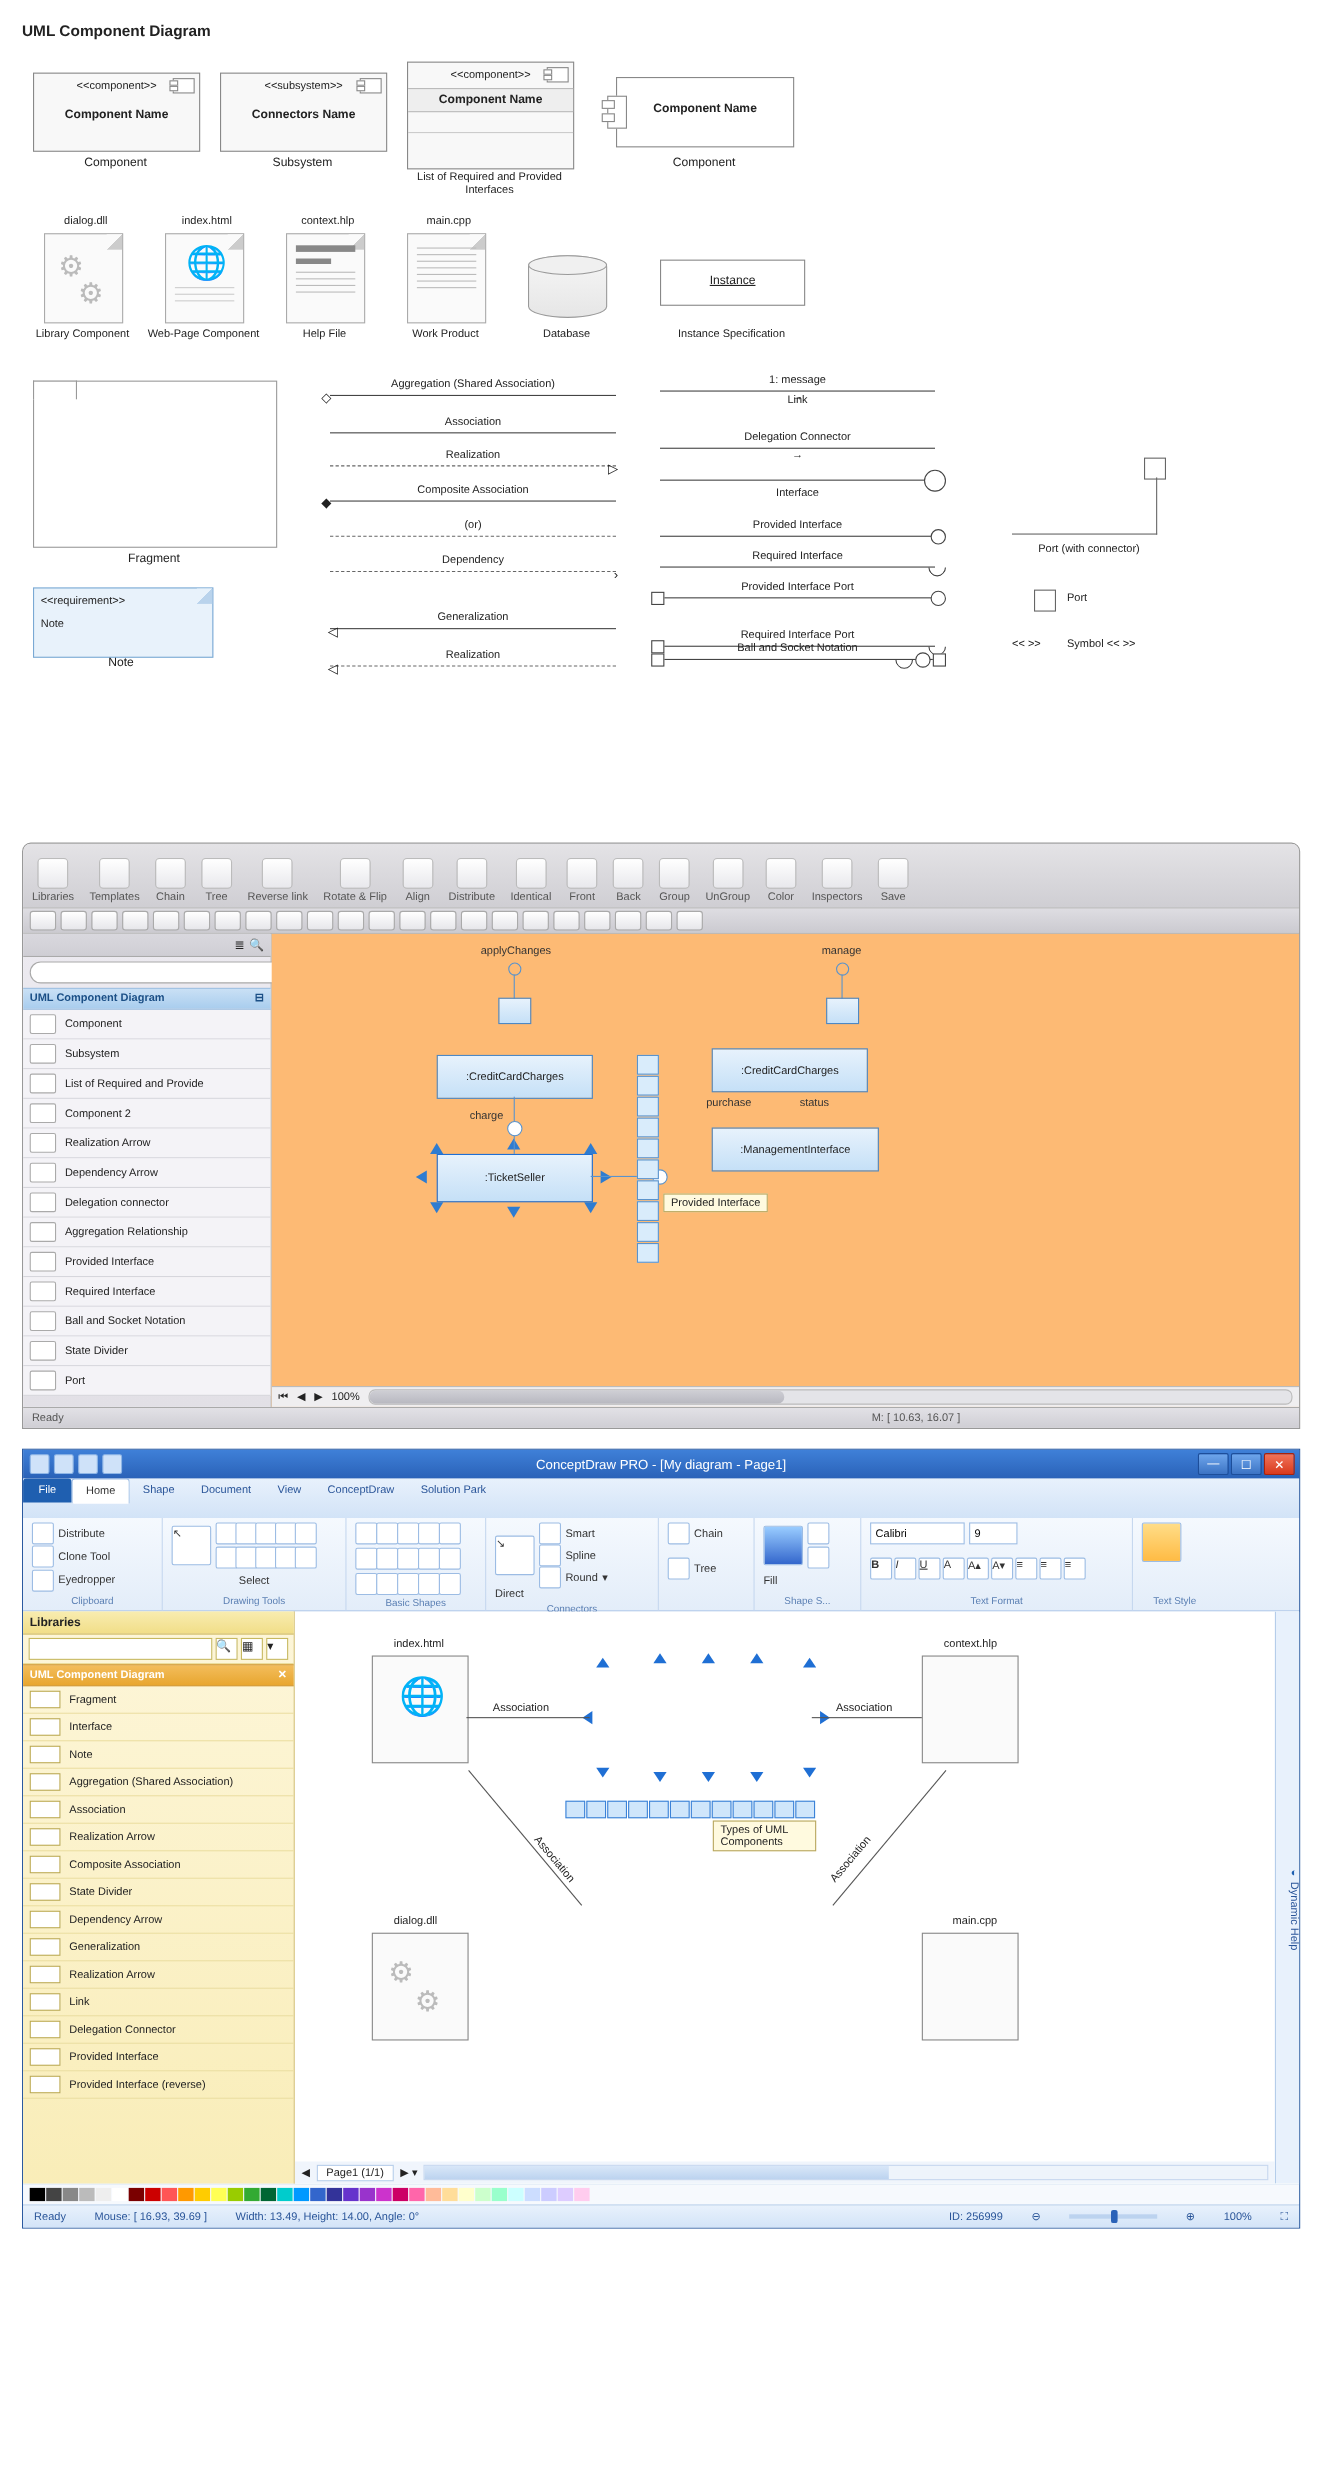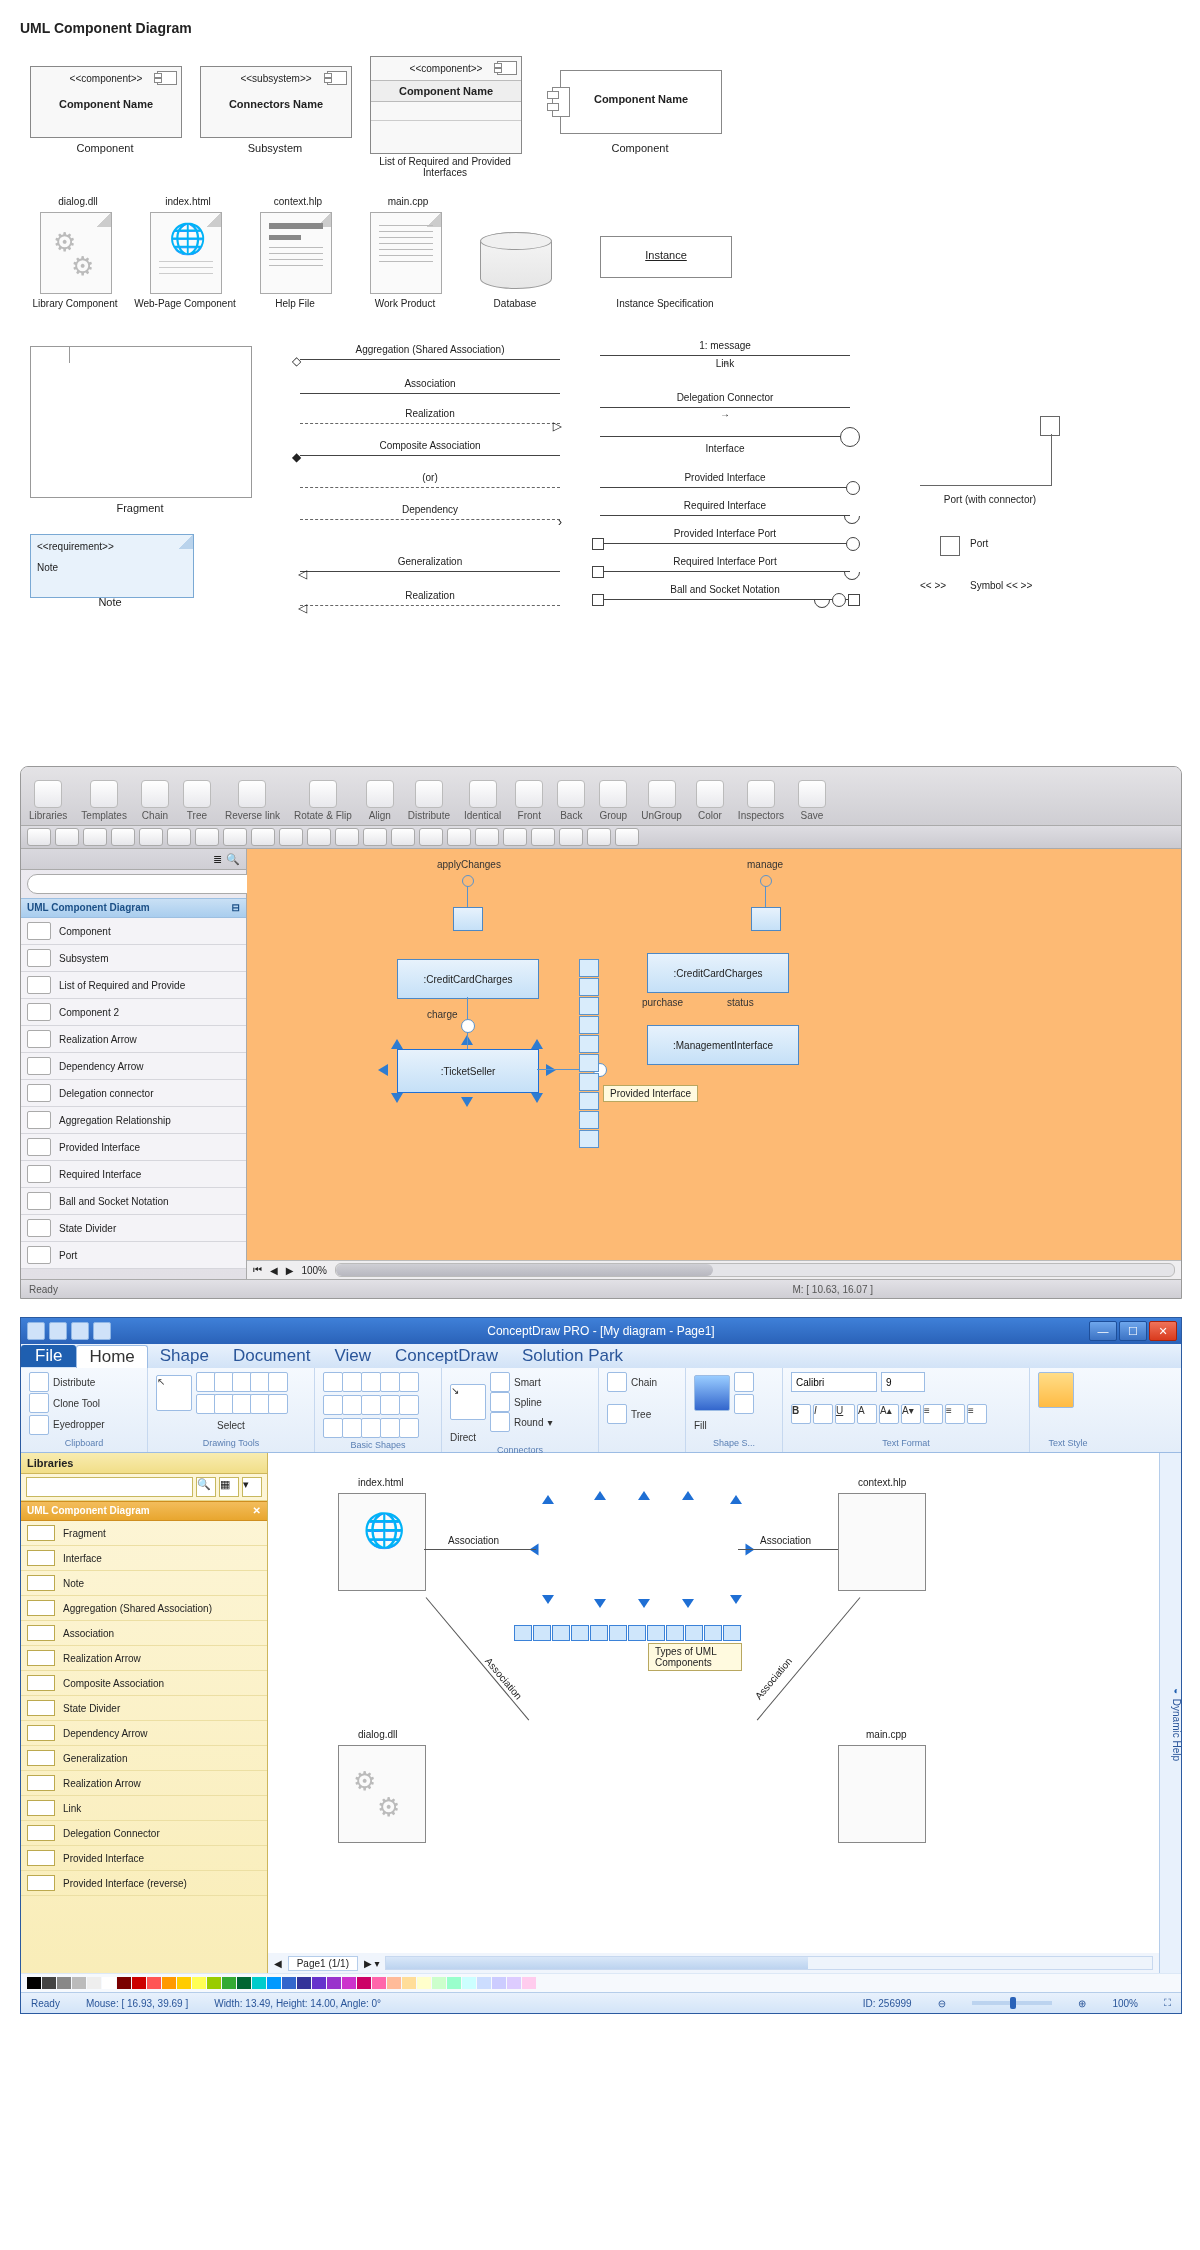--- a/index.html
+++ b/index.html
@@ -67,21 +67,21 @@
 .mac-scroll .track{flex:1;height:12px;border:1px solid #bbb;border-radius:6px;background:#e4e4e8;position:relative}
 .mac-scroll .thumb{position:absolute;left:0;top:0;bottom:0;width:45%;border-radius:6px;background:linear-gradient(#cfcfd5,#b8b8c0)}
 
 .winwin{width:1160px;margin-top:18px;border:1px solid #2b5aa0;background:#fff}
 .win-frame{background:linear-gradient(#3f80d8,#2a62b8);height:26px;display:flex;align-items:center;justify-content:center;color:#fff;font-size:12px;position:relative}
 .win-frame .btns{position:absolute;right:4px;top:3px;display:flex;gap:2px}
 .win-frame .btns span{width:26px;height:18px;background:linear-gradient(#6ea6ec,#3c73c4);border:1px solid #1d4e9a;border-radius:2px;display:flex;align-items:center;justify-content:center;color:#fff;font-size:11px}
 .win-frame .btns span.cl{background:linear-gradient(#f0735a,#d93a1d);border-color:#a9220a}
 .win-qat{position:absolute;left:6px;top:4px;display:flex;gap:4px;align-items:center}
 .win-qat .q{width:16px;height:16px;background:#cfe2f9;border:1px solid #8fb6e6;border-radius:2px}
-.ribbon-tabs{height:24px;background:linear-gradient(#e8f1fc,#d2e3f7);display:flex;align-items:center;font-size:17px}
+.ribbon-tabs{height:36px;background:linear-gradient(#e8f1fc,#d2e3f7);display:flex;align-items:flex-start;font-size:10px}
 .ribbon-tabs .file{background:#1f5fb0;color:#fff;height:22px;line-height:22px;padding:0 14px;border-radius:3px 3px 0 0}
 .ribbon-tabs .tab{padding:0 12px;height:22px;line-height:22px;color:#2a5599}
 .ribbon-tabs .tab.active{background:#fff;border:1px solid #9cbce4;border-bottom:none;border-radius:3px 3px 0 0;color:#333}
 .ribbon{height:84px;background:linear-gradient(#f5f9fe,#e3edf9);border-bottom:1px solid #9cbce4;display:flex}
 .rgrp{border-right:1px solid #c6d8ef;padding:4px 8px;display:flex;flex-direction:column;justify-content:space-between;font-size:9px;color:#3a6aa8}
 .rgrp .row{display:flex;gap:4px;align-items:center;font-size:10px;color:#333}
 .rgrp .ic{width:18px;height:18px;border:1px solid #9cbce4;background:#fff;border-radius:2px}
 .rgrp .big{width:34px;height:34px}
 .rgrp .cap{text-align:center;font-size:9px;color:#5a7fb3;margin-top:2px}
 .font-sel{border:1px solid #9cbce4;background:#fff;height:18px;font-size:10px;padding:0 4px;width:76px}
@@ -243,21 +243,21 @@
   <div class="conn2" style="top:416px"><span>Provided Interface</span><div class="line">
           <span class="oc"></span>
         </div></div>
   <div class="conn2" style="top:444px"><span>Required Interface</span><div class="line">
           <span class="hc"></span>
         </div></div>
   <div class="conn2" style="top:472px"><span>Provided Interface Port</span><div class="line">
           <span class="sq"></span>
           <span class="oc"></span>
         </div></div>
-  <div class="conn2" style="top:500px"><span>Required Interface Port</span><div class="line">
+  <div class="conn2" style="top:516px"><span>Required Interface Port</span><div class="line">
           <span class="sq"></span>
           <span class="hc"></span>
         </div></div>
   <div class="conn2" style="top:528px"><span>Ball and Socket Notation</span><div class="line">
           <span class="sq"></span>
           <span class="hc" style="right:20px"></span>
           <span class="oc" style="right:4px"></span>
           <span class="sq" style="left:auto;right:-10px"></span>
         </div></div>
 

